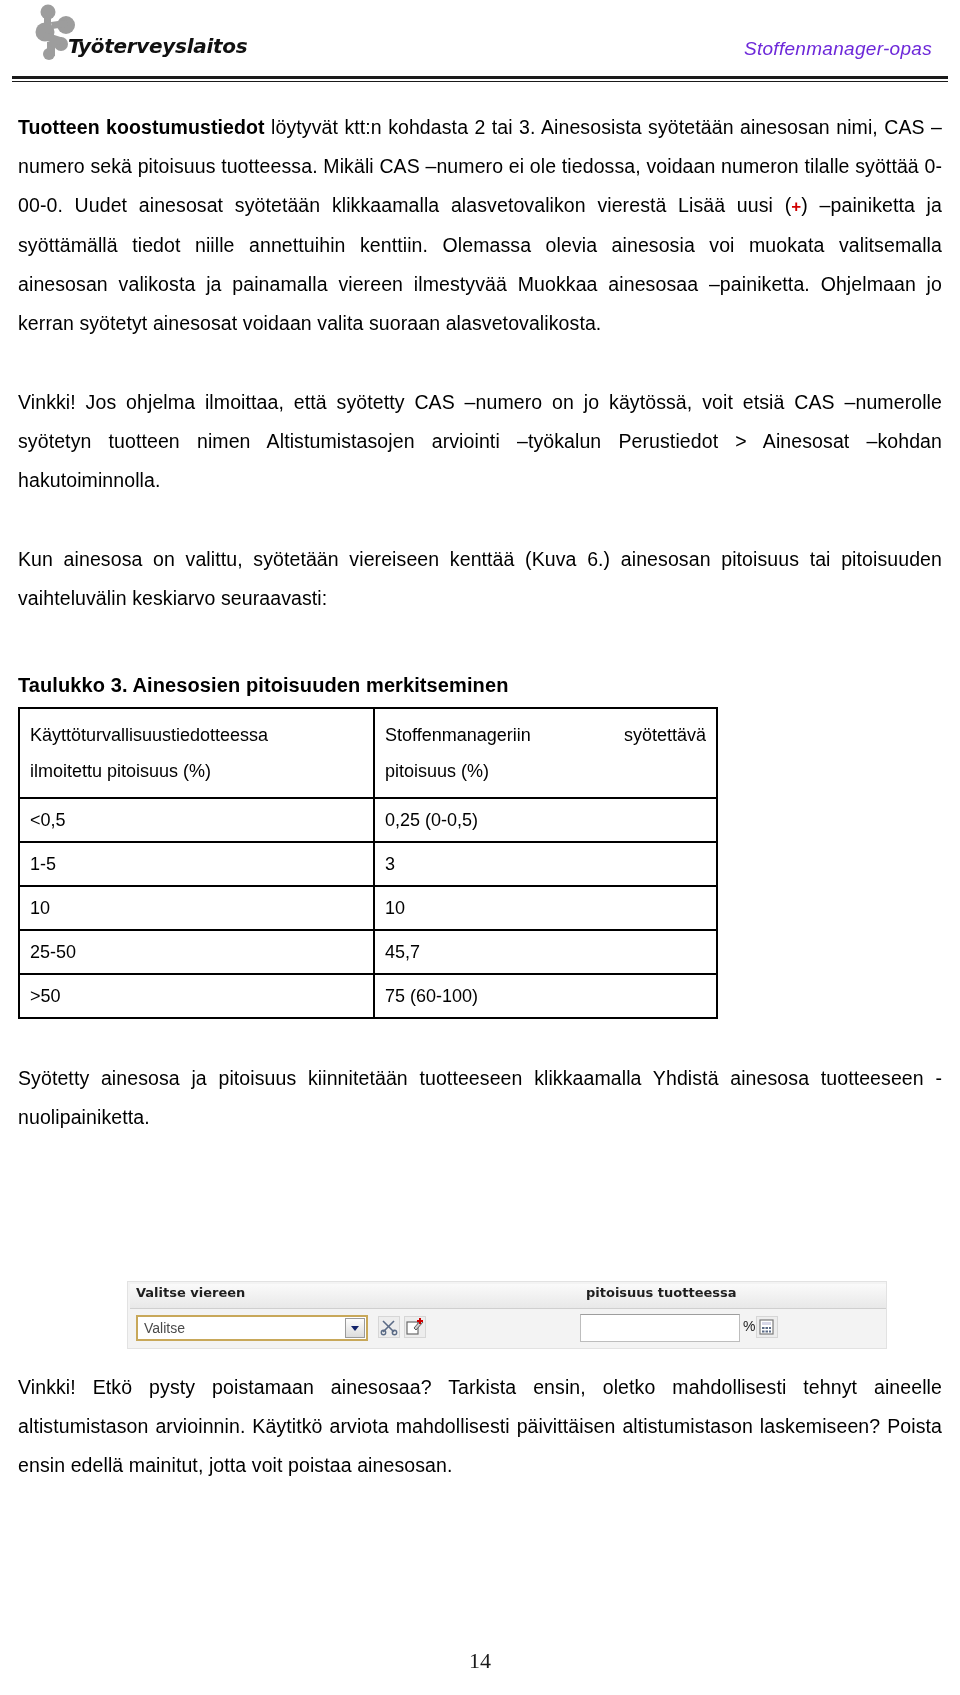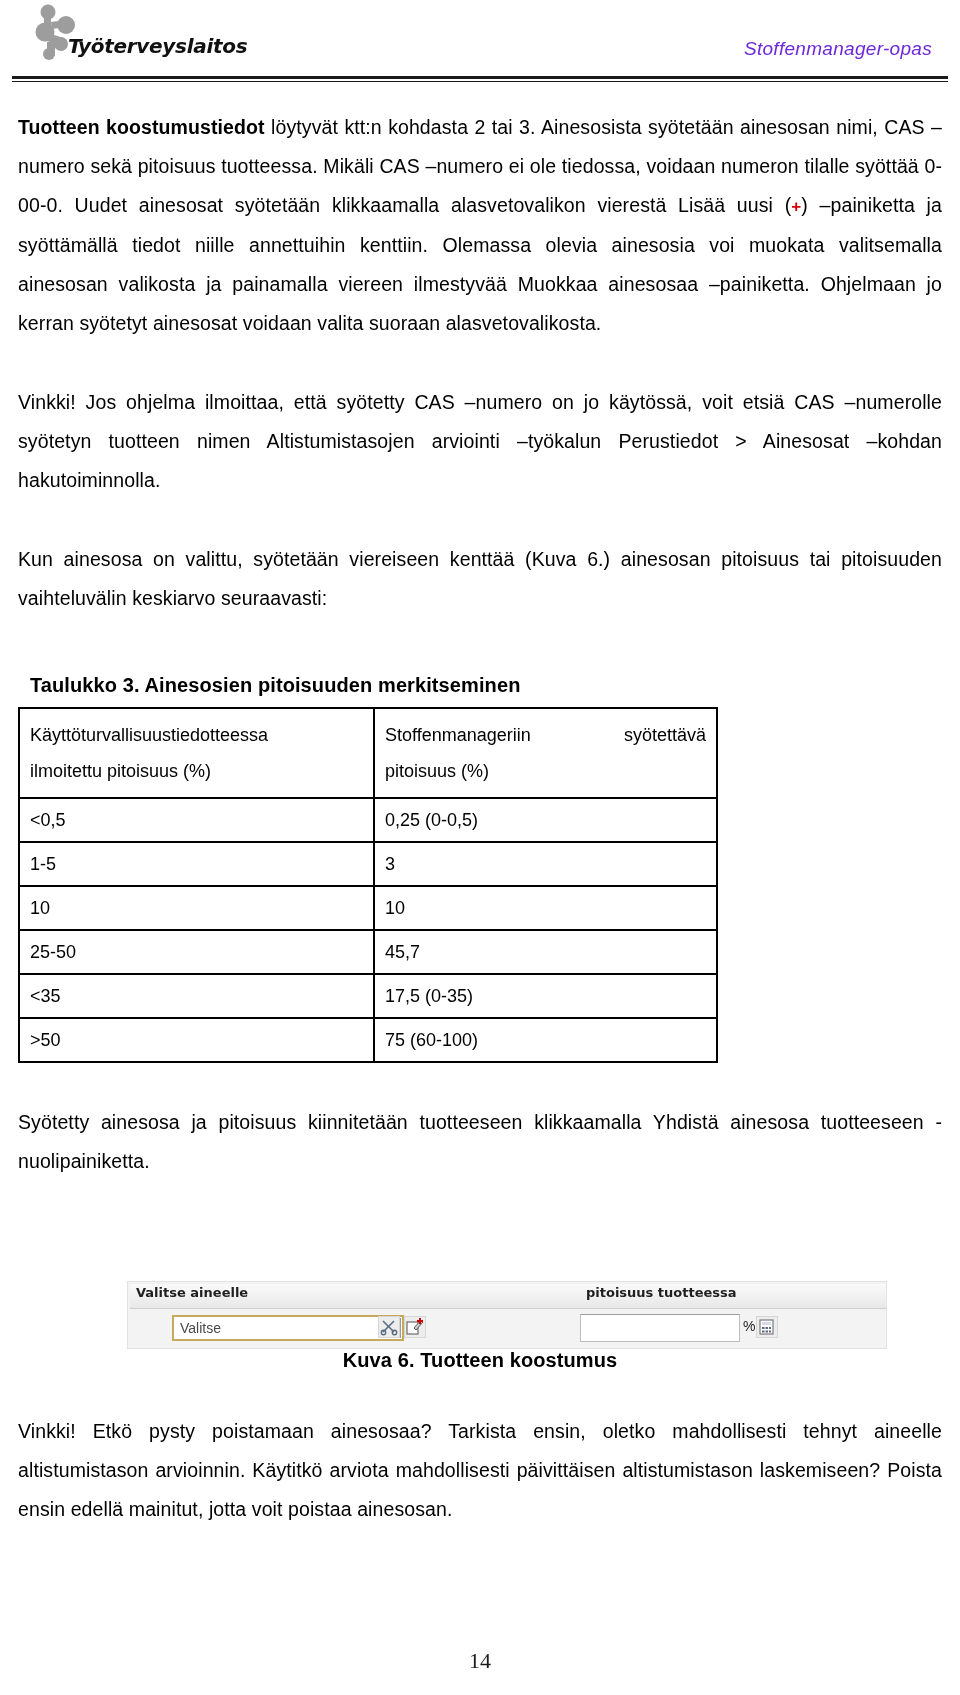--- a/index.html
+++ b/index.html
@@ -100,21 +100,21 @@
     color: #d00000;
     font-weight: bold;
     font-size: 17px;
   }
 
   
   .tbl-caption {
     font-size: 20px;
     font-weight: bold;
     letter-spacing: 0.1px;
-    margin: 0 0 10px 12px;
+    margin: 0 0 10px 0;
   }
   table.data {
     border-collapse: collapse;
     width: 698px;
     table-layout: fixed;
     font-size: 18px;
     padding-left: 8px;
   }
   table.data td, table.data th {
     border: 2px solid #000000;
@@ -175,21 +175,20 @@
 
   .sel-wrap {
     position: absolute;
     left: 8px;
     top: 33px;
     width: 232px;
     height: 26px;
     border: 2px solid #c8a85a;
     background: #ffffff;
     box-sizing: border-box;
-    margin-left: 36px;
   }
   .sel-text {
     position: absolute;
     left: 6px;
     top: 3px;
     font-size: 14px;
     color: #4a4a4a;
     font-family: "Liberation Sans", sans-serif;
   }
   .sel-arrow-btn {
@@ -332,24 +331,20 @@
       </tr>
       <tr>
         <td>10</td>
         <td><span class="val-bold">10</span><span></span></td>
       </tr>
       <tr>
         <td>25-50</td>
         <td><span class="val-bold">45,7</span><span></span></td>
       </tr>
       <tr>
-        <td>&lt;35</td>
-        <td><span class="val-bold">17,5</span><span> (0-35)</span></td>
-      </tr>
-      <tr>
         <td>&gt;50</td>
         <td><span class="val-bold">75</span><span> (60-100)</span></td>
       </tr>
     </tbody>
   </table>
 
   <div class="gap-md"></div>
 
   <p class="para">Syötetty ainesosa ja pitoisuus kiinnitetään tuotteeseen klikkaamalla Yhdistä ainesosa tuotteeseen -nuolipainiketta.</p>
 
@@ -357,21 +352,21 @@
 
   <div class="fig-caption">Kuva 6. Tuotteen koostumus</div>
 
   <div class="gap-md"></div>
 
   <p class="para">Vinkki! Etkö pysty poistamaan ainesosaa? Tarkista ensin, oletko mahdollisesti tehnyt aineelle altistumistason arvioinnin. Käytitkö arviota mahdollisesti päivittäisen altistumistason laskemiseen? Poista ensin edellä mainitut, jotta voit poistaa ainesosan.</p>
 </div>
 
 <div class="figure-shot">
   <div class="shot-labelbar"></div>
-  <div class="shot-label l1">Valitse aineelle</div>
+  <div class="shot-label l1">Valitse viereen</div>
   <div class="shot-label l2">pitoisuus tuotteessa</div>
 
   <div class="sel-wrap">
     <span class="sel-text">Valitse</span>
     <span class="sel-arrow-btn"></span>
   </div>
 
   <div class="mini-btn b1">
     <svg width="20" height="20" viewBox="0 0 20 20">
       <line x1="4" y1="4" x2="15" y2="15" stroke="#5b6b86" stroke-width="1.6"></line>

